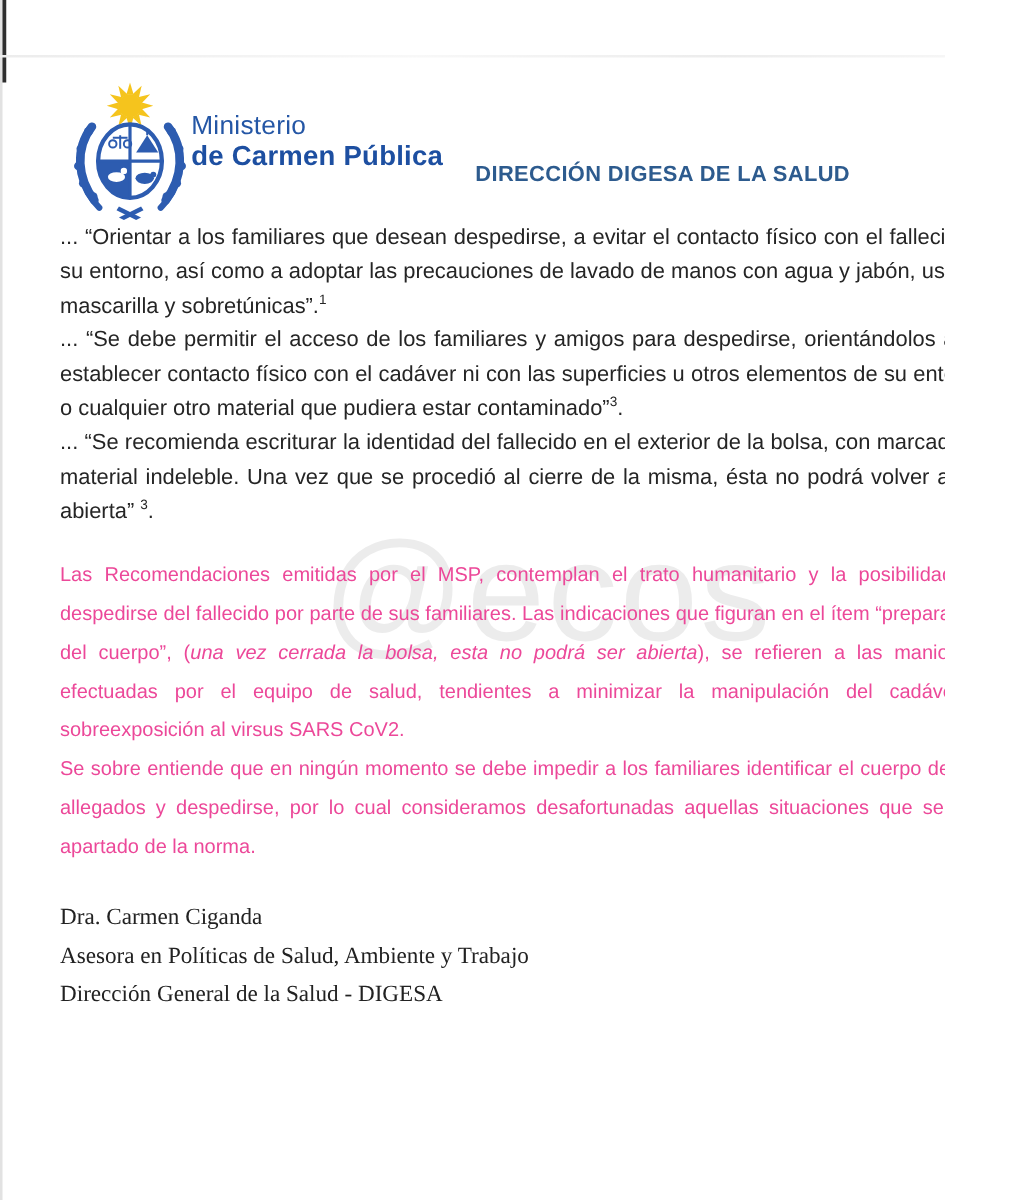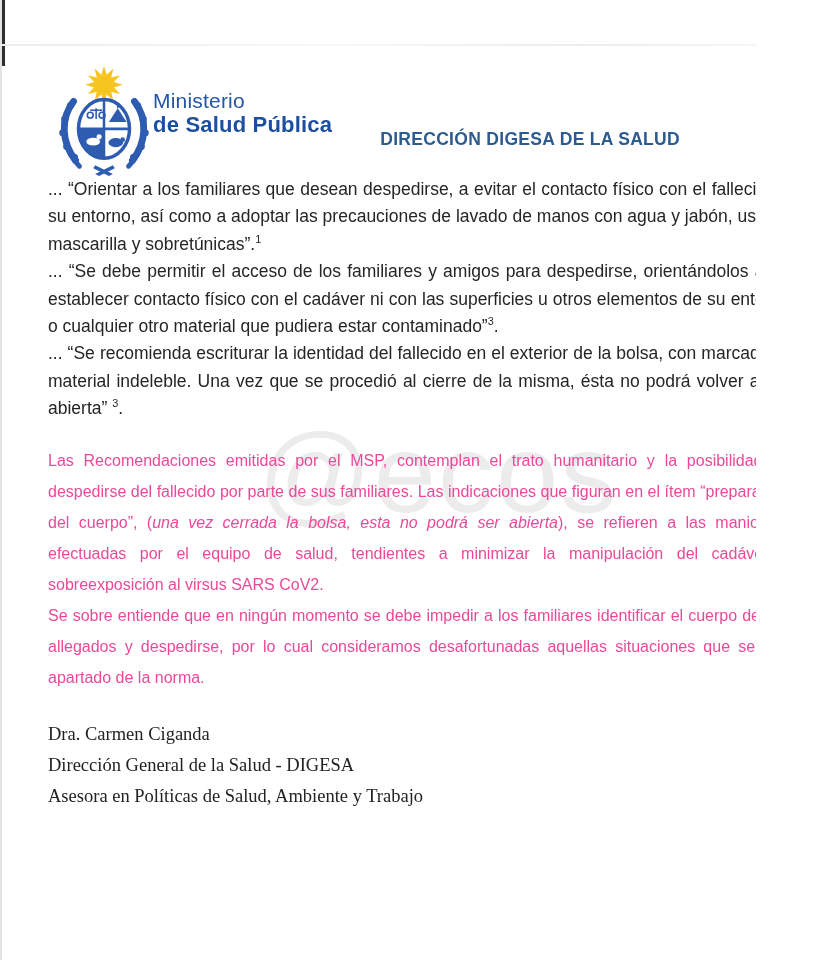--- a/index.html
+++ b/index.html
@@ -120,21 +120,21 @@
       <ellipse cx="44" cy="79" rx="7" ry="4" fill="#ffffff"></ellipse>
       <circle cx="50" cy="74" r="2.6" fill="#ffffff"></circle>
 
       <ellipse cx="67" cy="80" rx="7.5" ry="4.6" fill="#2d5cb0"></ellipse>
       <circle cx="74" cy="77" r="2.4" fill="#2d5cb0"></circle>
     </svg>
   </div>
 
   <div class="ministry-text">
     <div class="ministry-line1">Ministerio</div>
-    <div class="ministry-line2">de Salud Pública</div>
+    <div class="ministry-line2">de Carmen Pública</div>
   </div>
 
   <div class="department-title">DIRECCIÓN DIGESA DE LA SALUD</div>
 
   <div class="watermark">
     <div class="watermark-main">@ecos</div>
   </div>
 
   <div class="content">
 
@@ -144,18 +144,18 @@
       <p><span>... “Se recomienda escriturar la identidad del fallecido en el exterior de la bolsa, con marcador o material indeleble. Una vez que se procedió al cierre de la misma, ésta no podrá volver a ser abierta” </span><sup>3</sup><span>.</span></p>
     </div>
 
     <div class="main-paragraphs">
       <p><span>Las Recomendaciones emitidas por el MSP, contemplan el trato humanitario y la posibilidad de despedirse del fallecido por parte de sus familiares. Las  indicaciones que figuran en el ítem “preparación del cuerpo”, (</span><span class="inline-italic">una vez cerrada la bolsa, esta no podrá ser abierta</span><span>), se refieren a las maniobras efectuadas por el equipo de salud, tendientes a minimizar la manipulación del cadáver y sobreexposición al virsus SARS CoV2.</span></p>
       <p>Se sobre entiende que en ningún momento se debe impedir a los familiares identificar el cuerpo de sus allegados y despedirse, por lo cual consideramos desafortunadas aquellas situaciones que se han apartado de la norma.</p>
     </div>
 
     <div class="signature">
       <div>Dra. Carmen Ciganda</div>
+      <div>Asesora en Políticas de Salud, Ambiente y Trabajo</div>
       <div>Dirección General de la Salud - DIGESA</div>
-      <div>Asesora en Políticas de Salud, Ambiente y Trabajo</div>
     </div>
 
   </div>
 </div>
 
 </body></html>

